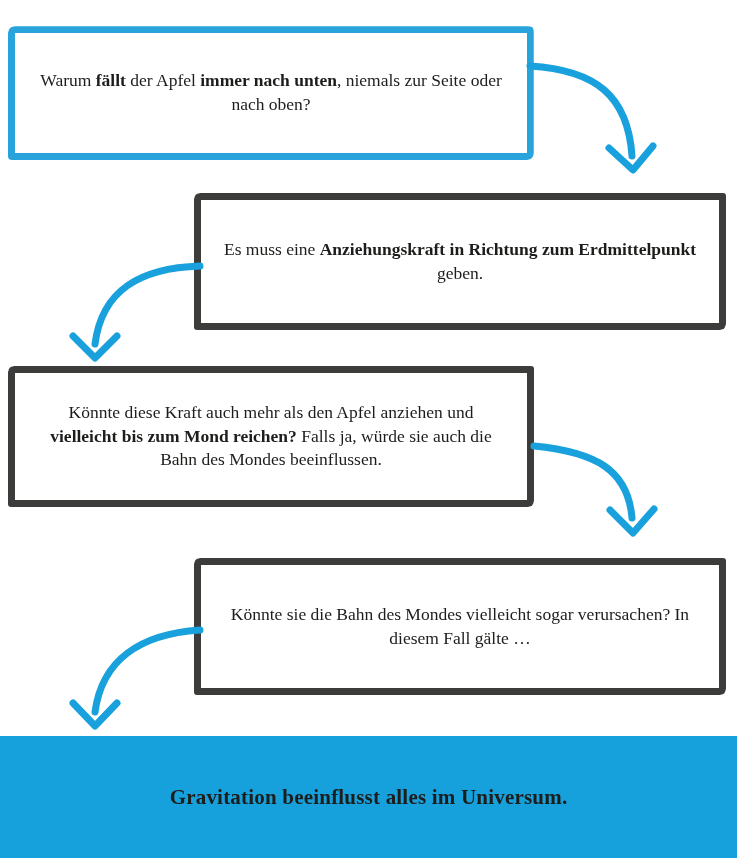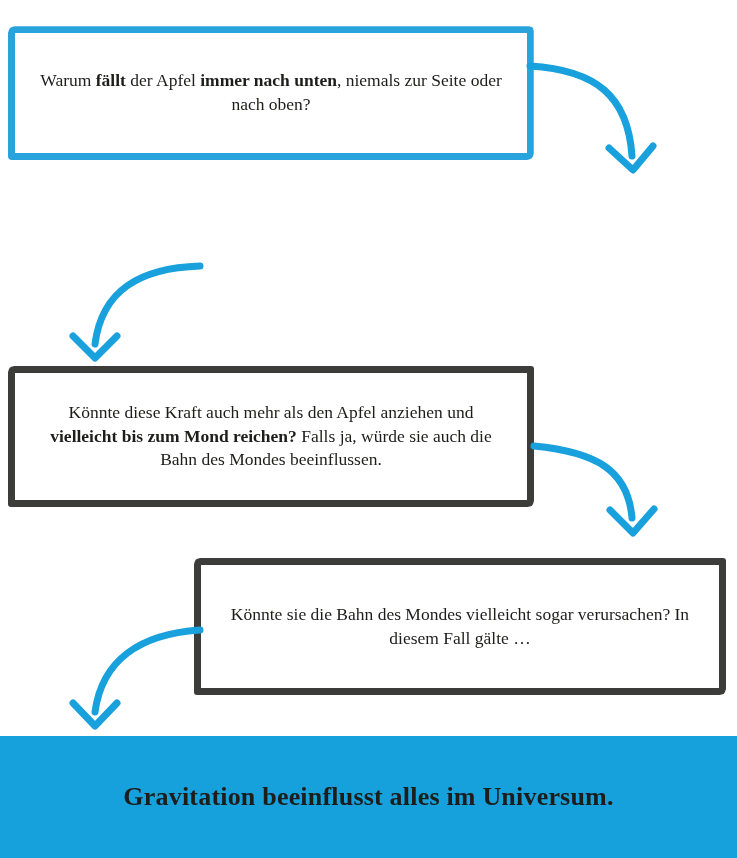--- a/index.html
+++ b/index.html
@@ -64,21 +64,21 @@
     top: 736px;
     width: 737px;
     height: 122px;
     background: #17a1dc;
     display: flex;
     align-items: center;
     justify-content: center;
     z-index: 2;
   }
   #banner .txt {
-    font-size: 26px;
+    font-size: 21px;
     font-weight: bold;
     color: #1d1d1b;
     text-align: center;
     letter-spacing: .2px;
   }
 
   
   #arrows {
     position: absolute;
     left: 0; top: 0;
@@ -105,20 +105,25 @@
 <body>
 
 <div id="stage">
 
   <div class="box frame-blue" id="box1">
     <span class="txt">
       <span>Warum </span><b>fällt</b><span> der Apfel </span><b>immer nach unten</b><span>, niemals zur Seite oder nach oben?</span>
     </span>
   </div>
 
+  <div class="box frame-dark" id="box2">
+    <span class="txt">
+      <span>Es muss eine </span><b>Anziehungskraft in Richtung zum Erdmittelpunkt</b><span> geben.</span>
+    </span>
+  </div>
 
   <div class="box frame-dark" id="box3">
     <span class="txt">
       <span>Könnte diese Kraft auch mehr als den Apfel anziehen und </span><b>vielleicht bis zum Mond reichen?</b><span> Falls ja, würde sie auch die Bahn des Mondes beeinflussen.</span>
     </span>
   </div>
 
   <div class="box frame-dark" id="box4">
     <span class="txt">
       <span>Könnte sie die Bahn des Mondes vielleicht sogar verursachen? In diesem Fall gälte …</span>

